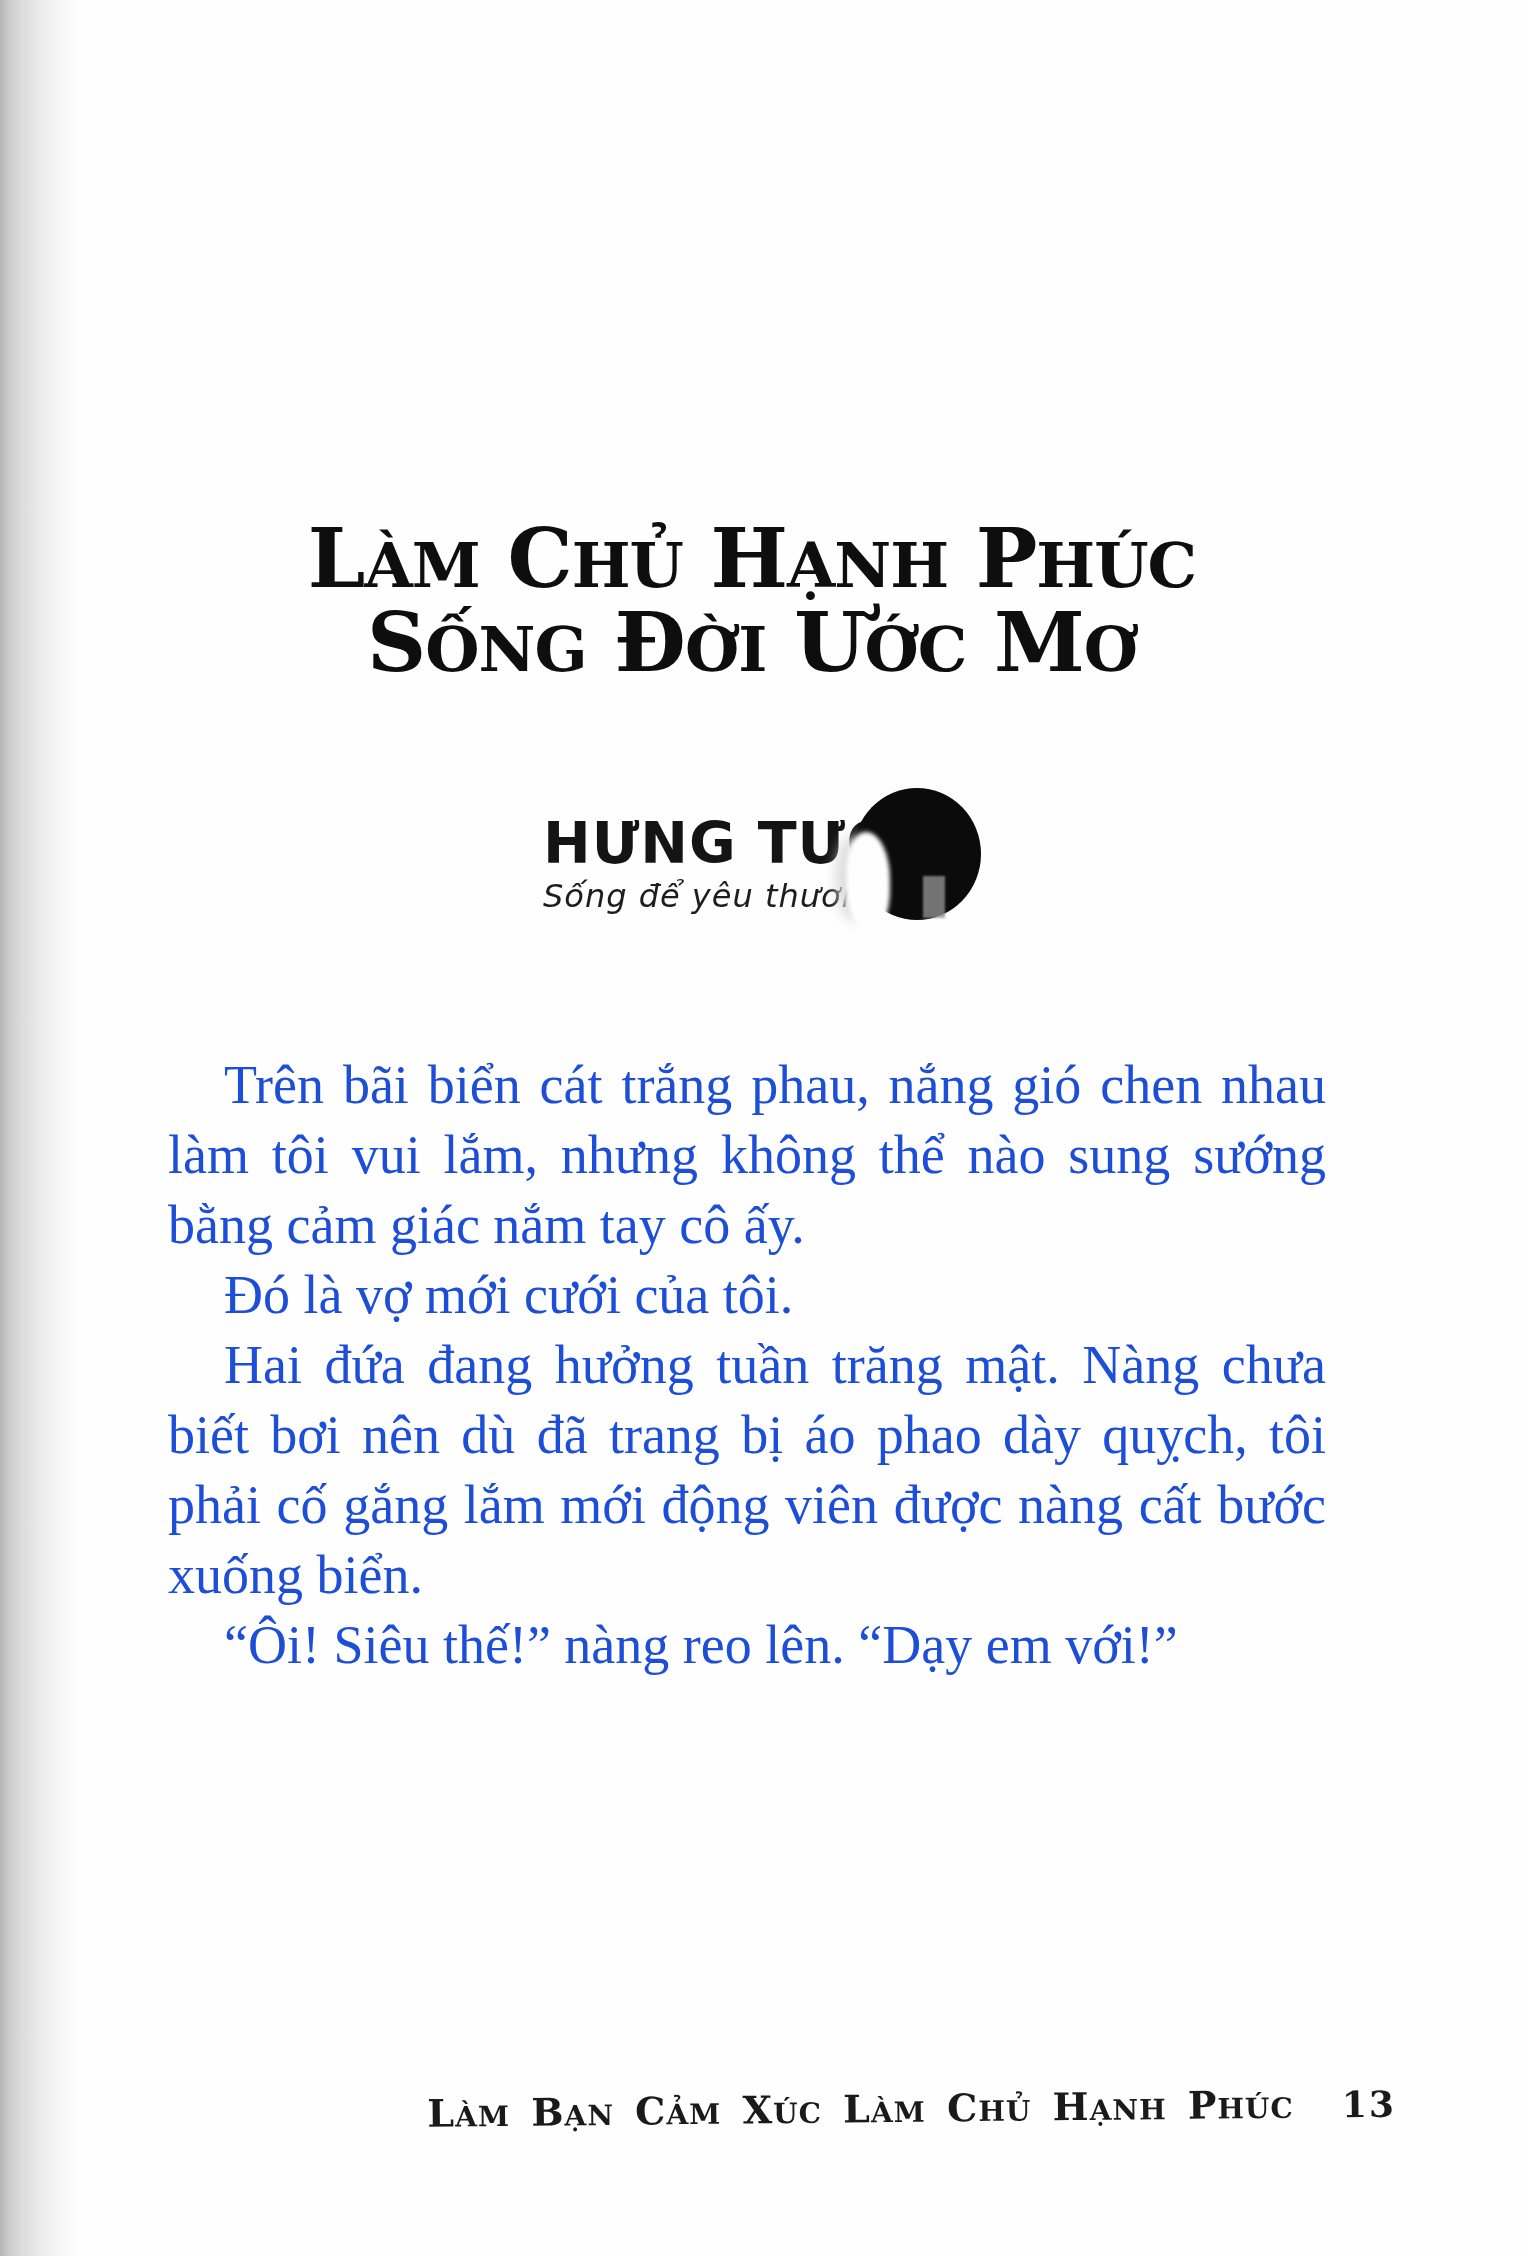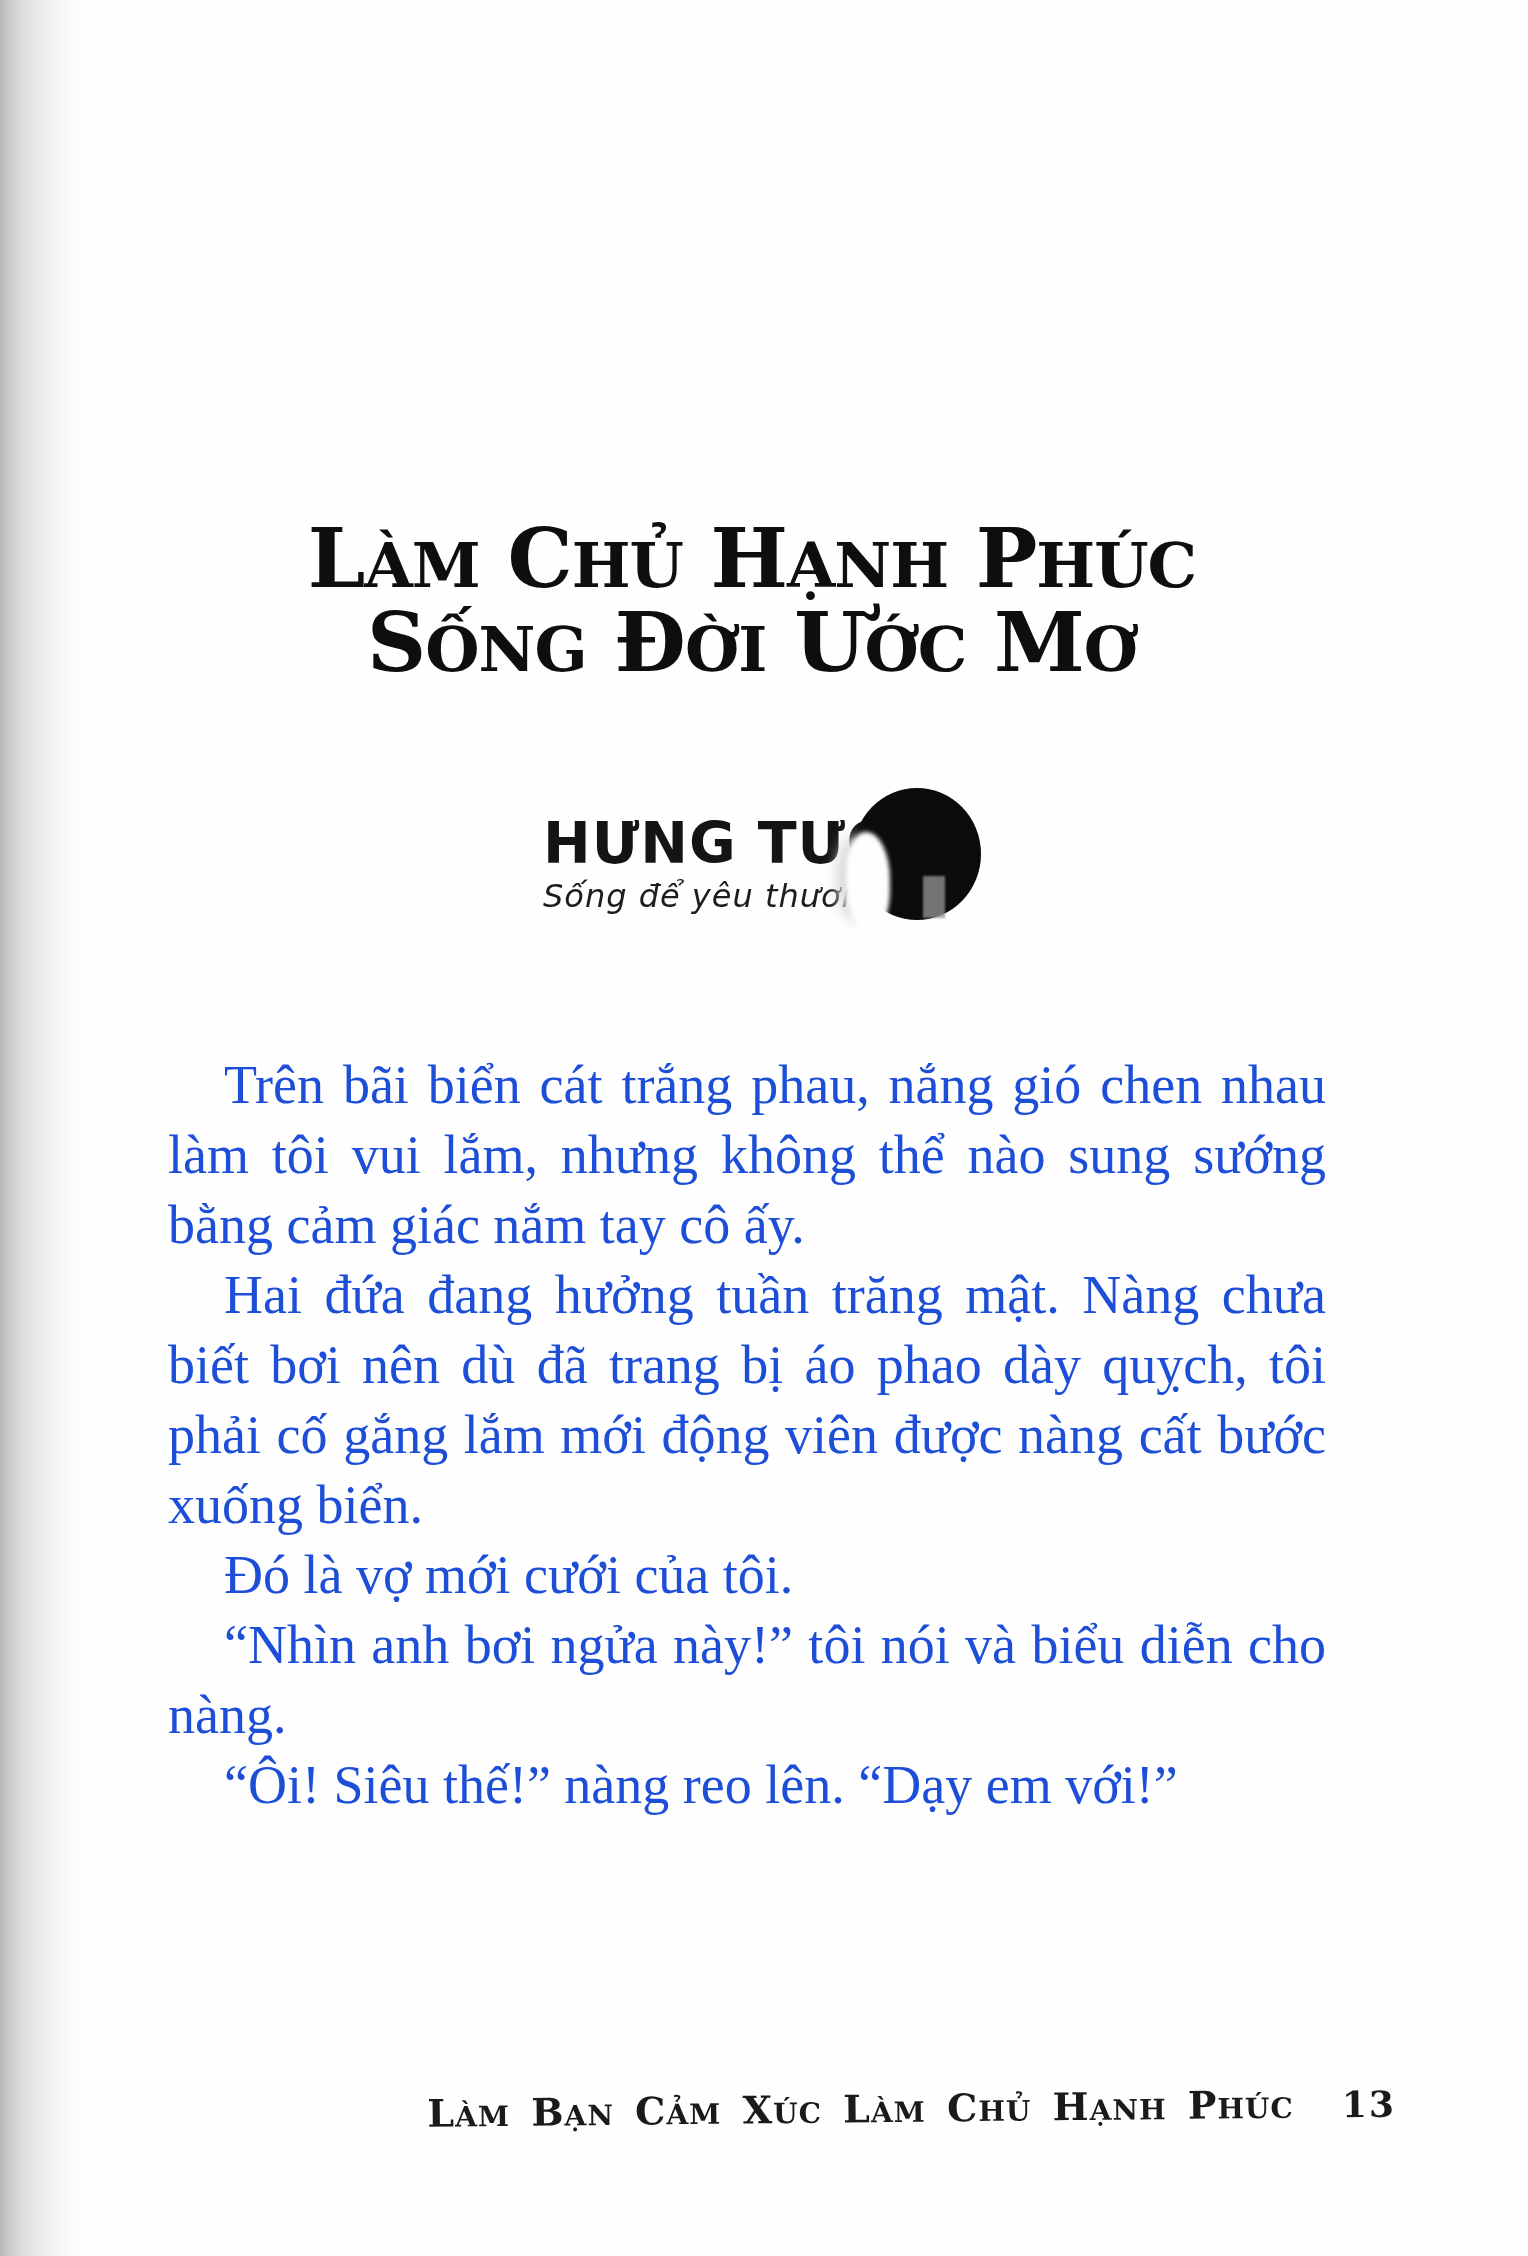--- a/index.html
+++ b/index.html
@@ -83,23 +83,22 @@
 
   <div class="logo">
     <div class="logo-circle"></div>
     <div class="logo-smudge"></div>
     <div class="logo-notch"></div>
     <div class="logo-stripe"></div>
   </div>
 
   <div class="body-text">
     <p>Trên bãi biển cát trắng phau, nắng gió chen nhau làm tôi vui lắm, nhưng không thể nào sung sướng bằng cảm giác nắm tay cô ấy.</p>
+    <p>Đó là vợ mới cưới của tôi.</p>
     <p>Hai đứa đang hưởng tuần trăng mật. Nàng chưa biết bơi nên dù đã trang bị áo phao dày quỵch, tôi phải cố gắng lắm mới động viên được nàng cất bước xuống biển.</p>
-    <p>Đó là vợ mới cưới của tôi.</p>
-    <p>“Nhìn anh bơi ngửa này!” tôi nói và biểu diễn cho nàng.</p>
     <p>“Ôi! Siêu thế!” nàng reo lên. “Dạy em với!”</p>
   </div>
 
   <div class="footer">
     <span class="running-title sc"><span class="cb">L</span><span class="cs">ÀM</span> <span class="cb">B</span><span class="cs">ẠN</span> <span class="cb">C</span><span class="cs">ẢM</span> <span class="cb">X</span><span class="cs">ÚC</span> <span class="cb">L</span><span class="cs">ÀM</span> <span class="cb">C</span><span class="cs">HỦ</span> <span class="cb">H</span><span class="cs">ẠNH</span> <span class="cb">P</span><span class="cs">HÚC</span></span><span class="page-number">13</span>
   </div>
 
 </div>
 
 </body></html>

